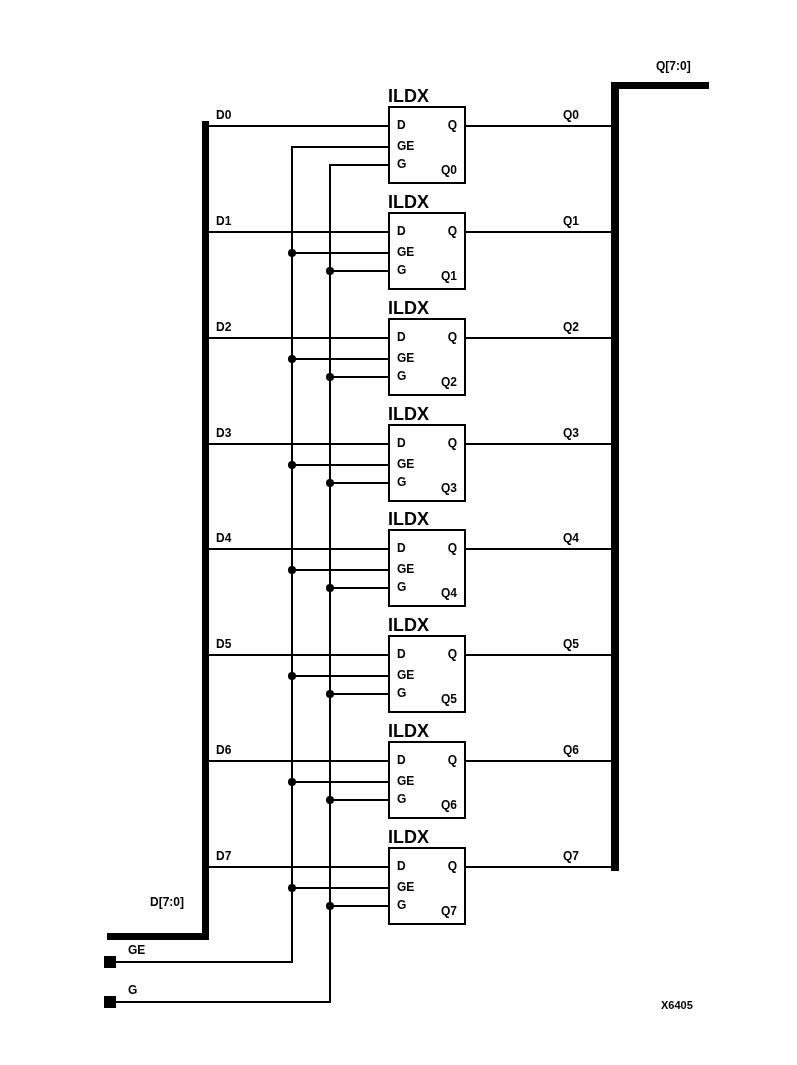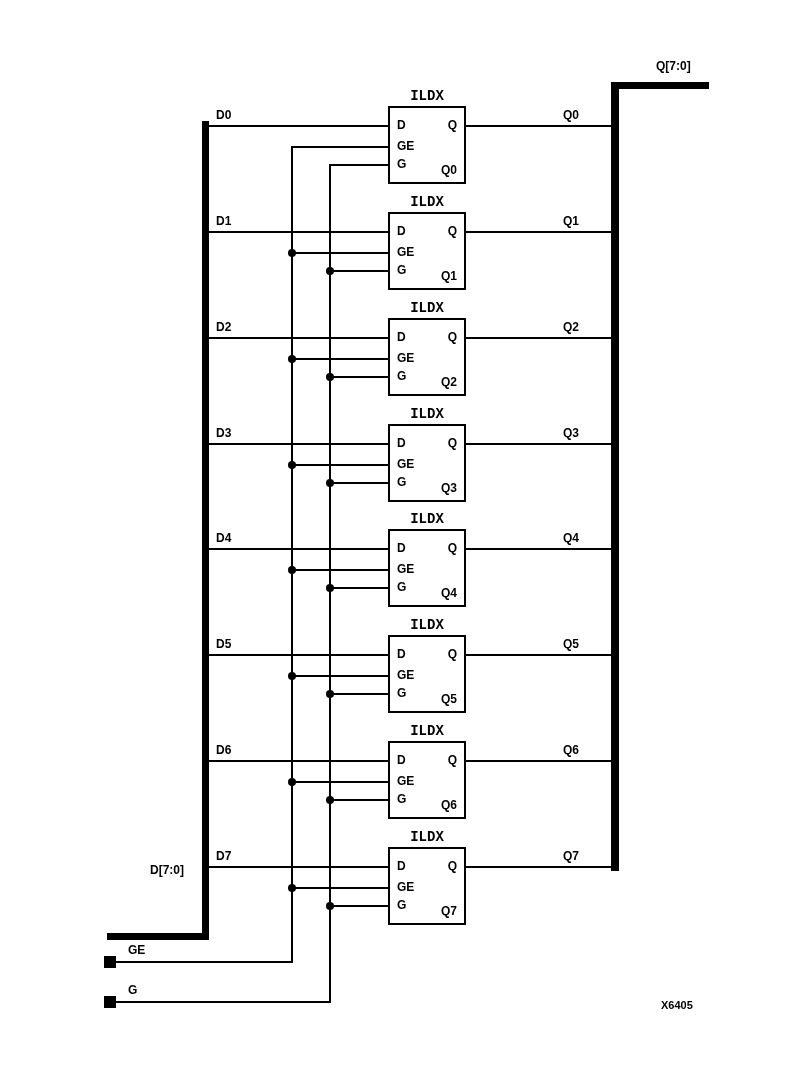--- a/index.html
+++ b/index.html
@@ -62,25 +62,24 @@
     height: 78px;
     box-sizing: border-box;
     border: 2px solid #000000;
     background: #ffffff;
   }
   .latch-row .block-title {
     position: absolute;
     left: 372px;
     top: -17px;
     width: 78px;
-    text-align: center;
-    font-weight: bold;
-    font-size: 14px;
+    text-align: left;
+    font-weight: bold;
+    font-size: 18px;
     line-height: 14px;
-    font-family: Liberation Mono, monospace;
   }
   .pin {
     position: absolute;
     font-weight: bold;
     font-size: 12px;
     line-height: 14px;
   }
   .pin-d  { left: 7px;  top: 10px; }
   .pin-ge { left: 7px;  top: 31px; }
   .pin-g  { left: 7px;  top: 49px; }
@@ -106,21 +105,21 @@
 <body>
 
 <div id="page">
 
   <div class="lbl" style="left:640px; top:60px;">Q[7:0]</div>
   <div class="bus" style="left:595px; top:82px; width:98px; height:7px;"></div>
   <div class="bus" style="left:595px; top:82px; width:8px; height:789px;"></div>
 
   <div class="bus" style="left:186px; top:121px; width:7px; height:819px;"></div>
   <div class="bus" style="left:91px; top:933px; width:102px; height:7px;"></div>
-  <div class="lbl" style="left:110px; top:864px;padding-left:24px;">D[7:0]</div>
+  <div class="lbl" style="left:110px; top:896px;padding-left:24px;">D[7:0]</div>
 
   <div class="lbl" style="left:112px; top:944px;">GE</div>
   <div class="terminal" style="left:88px; top:956px;"></div>
   <div class="wire" style="left:100px; top:961px; width:177px; height:2px;"></div>
   <div class="wire" style="left:275px; top:146px; width:2px; height:817px;"></div>
 
   <div class="lbl" style="left:112px; top:984px;">G</div>
   <div class="terminal" style="left:88px; top:996px;"></div>
   <div class="wire" style="left:100px; top:1001px; width:215px; height:2px;"></div>
   <div class="wire" style="left:313px; top:164px; width:2px; height:839px;"></div>

